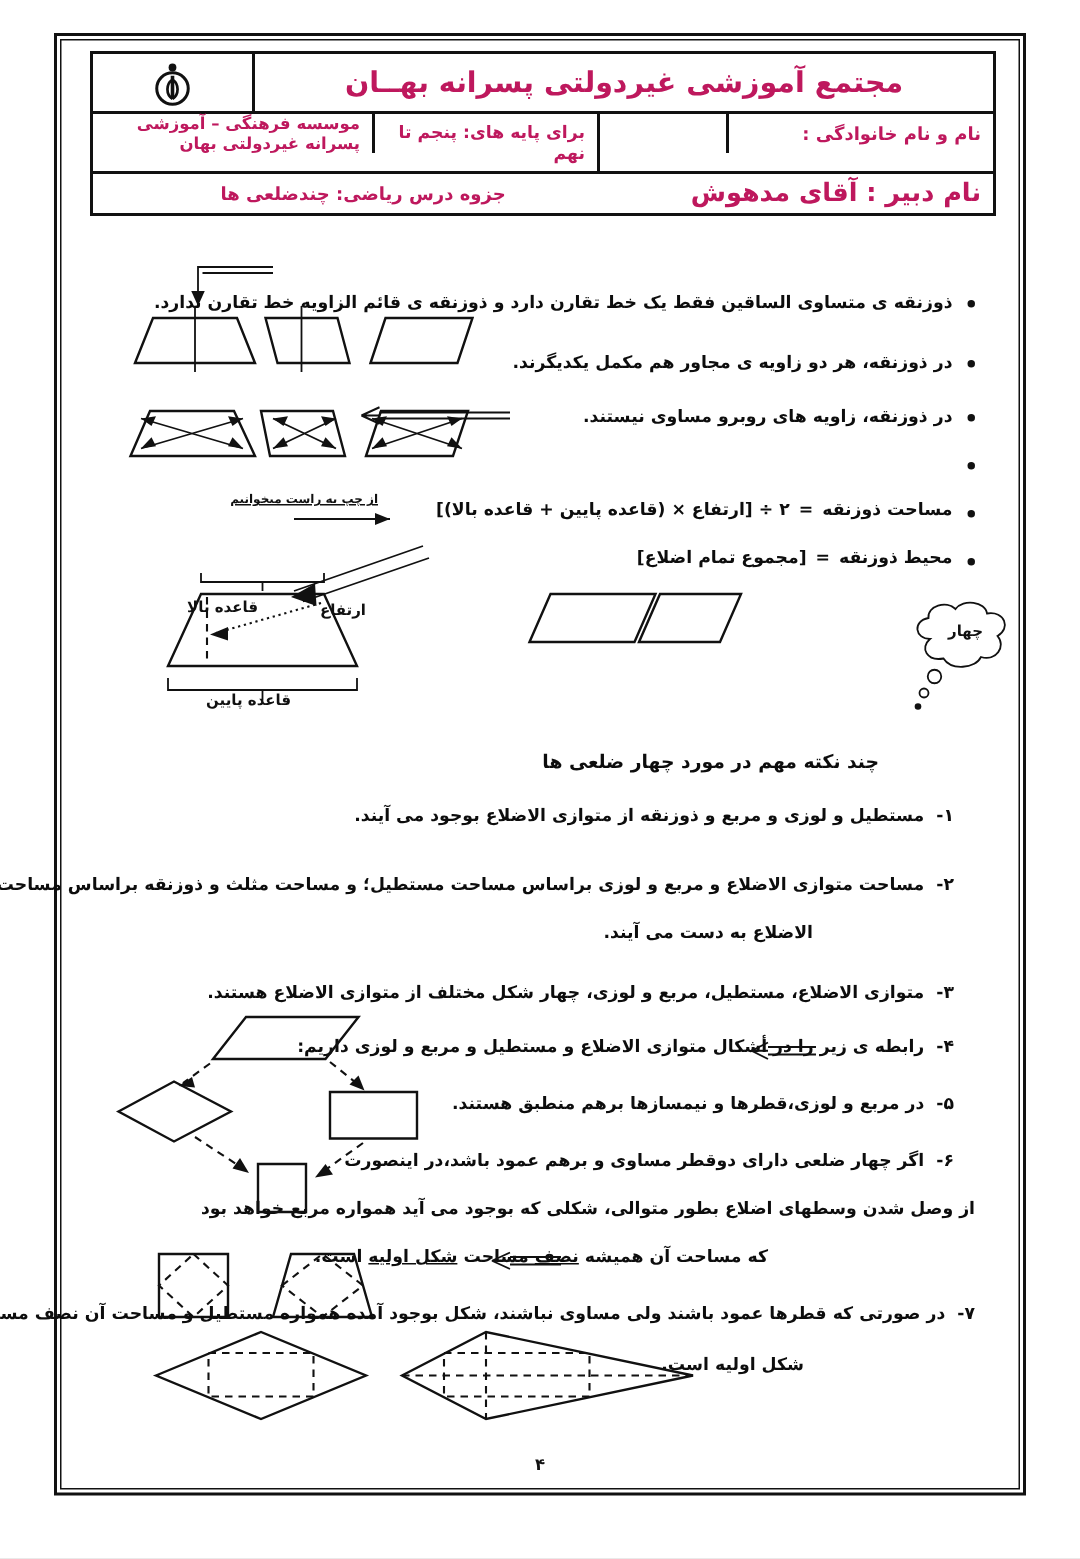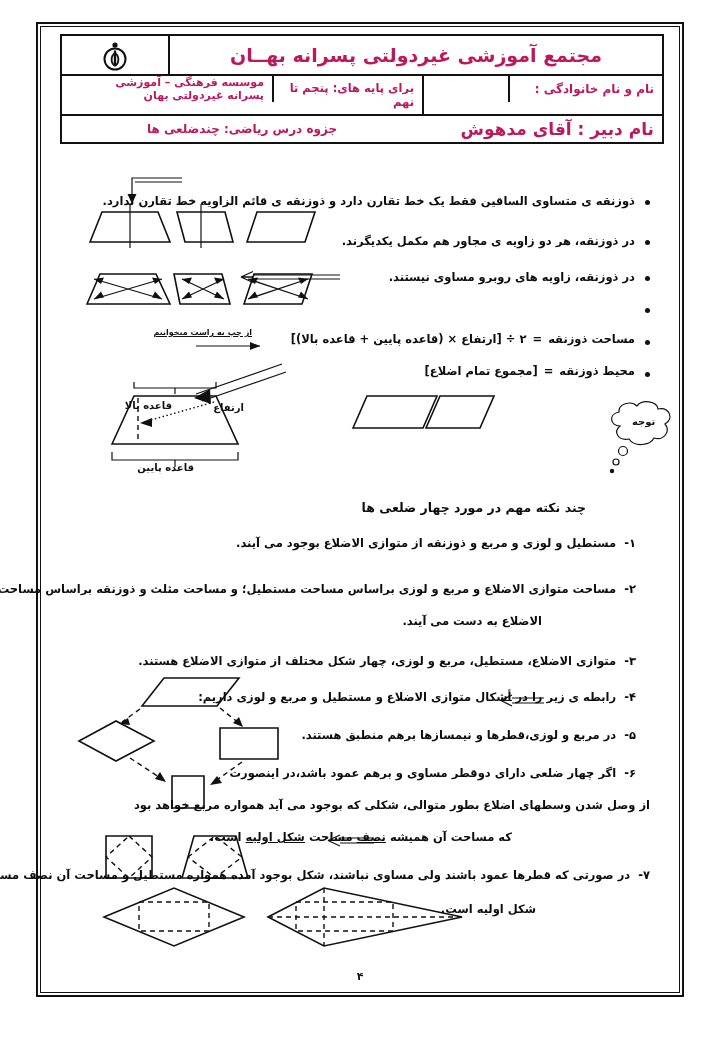--- a/index.html
+++ b/index.html
@@ -92,21 +92,20 @@
     width: 150px;
     justify-content: center;
     font-size: 11.5px;
     height: 38px;
   }
   .h-org {
     width: 188px;
     justify-content: center;
     font-size: 11px;
     height: 26px;
-    margin-left: 24px;
   }
   .h-teacher {
     flex: 1 1 auto;
     font-size: 17px;
     height: 26px;
   }
   .h-subject {
     width: 360px;
     justify-content: center;
     font-size: 12px;
@@ -376,21 +375,21 @@
           C 18 4, 31 0, 37 6
           C 42 -1, 57 1, 58 9
           C 70 7, 74 19, 65 24
           C 71 31, 64 41, 54 38
           C 50 46, 34 47, 29 39
           C 18 41, 13 32, 20 26 Z"></path>
         <circle class="stroke-thin" cx="23" cy="51" r="4.5"></circle>
         <circle class="stroke-thin" cx="16" cy="62" r="3"></circle>
         <circle cx="12" cy="71" r="2.2" fill="#111"></circle>
       </svg>
-      <div class="cloud-text" style="left:580px; top:274px;">توجه</div>
+      <div class="cloud-text" style="left:580px; top:274px;">چهار</div>
 
       <div class="section-title" style="top:358px; right:86px;">چند نکته مهم در مورد چهار ضلعی ها</div>
 
       <div class="num-item" style="top:394px; right:36px;">
         <span class="num-mark">۱-</span>
         <span>مستطیل و لوزی و مربع و ذوزنقه از متوازی الاضلاع بوجود می آیند.</span>
       </div>
 
       <div class="num-item" style="top:440px; right:36px;">
         <span class="num-mark">۲-</span>

